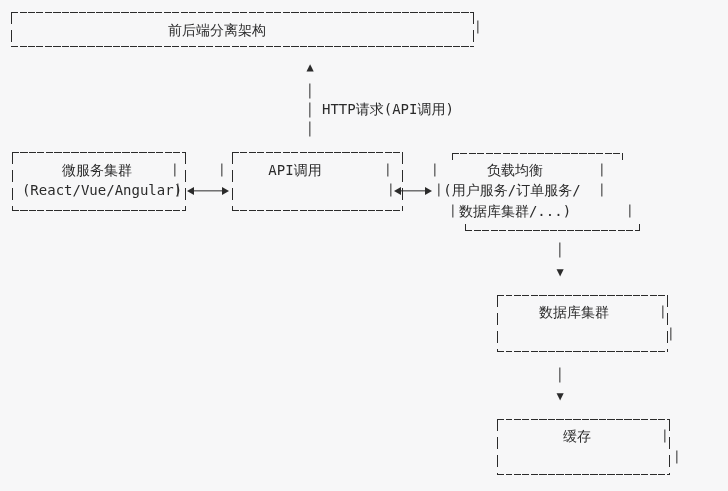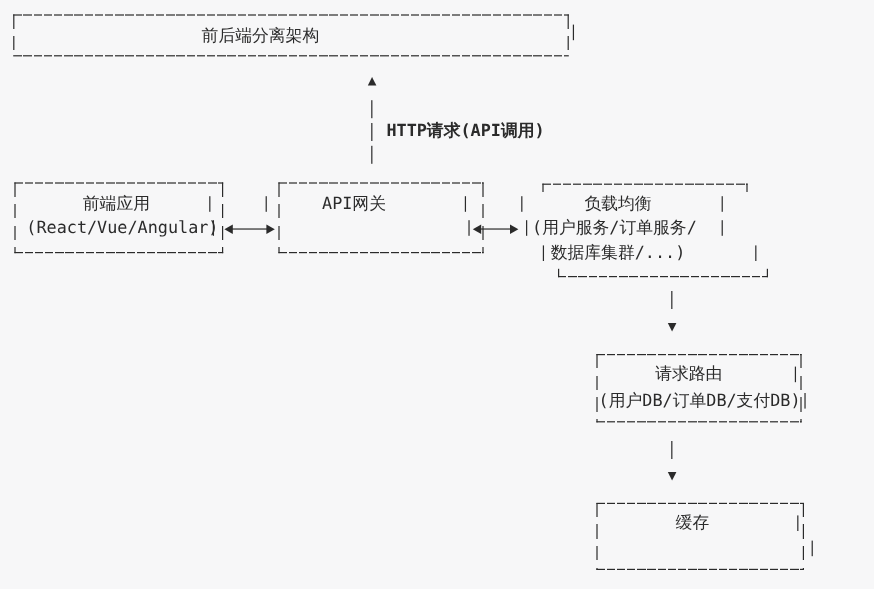--- a/index.html
+++ b/index.html
@@ -50,21 +50,21 @@
   }
   .pipe.tall { height: 15px; }
   
   .lbl {
     position: absolute;
     font-size: 14px;
     line-height: 1;
     white-space: nowrap;
     transform: translate(-50%, -50%);
   }
-  .lbl.left-anchor { transform: translate(0, -50%); font-weight: bold; }
+  .lbl.left-anchor { transform: translate(0, -50%); }
   
   .harrow { position: absolute; height: 9px; }
   .harrow .shaft {
     position: absolute; left: 4px; right: 4px; top: 50%;
     height: 1.3px; background: var(--ink); transform: translateY(-50%);
   }
   .harrow::before, .harrow::after {
     content: ""; position: absolute; top: 50%; transform: translateY(-50%);
     width: 0; height: 0; border-top: 4px solid transparent; border-bottom: 4px solid transparent;
   }
@@ -86,31 +86,31 @@
   <div class="lbl" style="left:217px; top:30px">前后端分离架构</div>
   <div class="pipe" style="left:478px; top:27px"></div>
 
   <div class="tri" style="left:310px; top:67px">▲</div>
   <div class="pipe tall" style="left:310px; top:91px"></div>
   <div class="pipe tall" style="left:310px; top:110px"></div>
   <div class="pipe tall" style="left:310px; top:129px"></div>
   <div class="lbl left-anchor" style="left:322px; top:109px">HTTP请求(API调用)</div>
 
   <div class="abox" style="left:12px; top:152px; width:174px; height:59px"></div>
-  <div class="lbl" style="left:97px; top:170px">前端应用</div>
+  <div class="lbl" style="left:97px; top:170px">微服务集群</div>
   <div class="lbl" style="left:102px; top:190px">(React/Vue/Angular)</div>
   <div class="pipe" style="left:175px; top:170px"></div>
   <div class="pipe" style="left:178px; top:190px"></div>
 
   <div class="harrow" style="left:187px; top:186.5px; width:42px">
       <span class="shaft"></span>
     </div>
 
   <div class="abox" style="left:232px; top:152px; width:171px; height:59px"></div>
-  <div class="lbl" style="left:295px; top:170px">API网关</div>
+  <div class="lbl" style="left:295px; top:170px">API调用</div>
   <div class="pipe" style="left:222px; top:170px"></div>
   <div class="pipe" style="left:388px; top:170px"></div>
   <div class="pipe" style="left:391px; top:190px"></div>
 
   <div class="harrow" style="left:394px; top:186.5px; width:38px">
       <span class="shaft"></span>
     </div>
 
   <div class="hdash tick-down" style="left:452px; top:153px; width:171px"></div>
   <div class="hdash tick-up" style="left:465px; top:230px; width:175px"></div>
@@ -121,22 +121,21 @@
   <div class="pipe" style="left:602px; top:190px"></div>
   <div class="pipe" style="left:630px; top:211px"></div>
   <div class="lbl" style="left:515px; top:170px">负载均衡</div>
   <div class="lbl" style="left:512px; top:190px">(用户服务/订单服务/</div>
   <div class="lbl" style="left:515px; top:211px">数据库集群/...)</div>
 
   <div class="pipe tall" style="left:560px; top:250px"></div>
   <div class="tri" style="left:560px; top:272px">▼</div>
 
   <div class="abox" style="left:497px; top:295px; width:171px; height:57px"></div>
-  <div class="lbl" style="left:574px; top:312px">请求路由</div>
-  <div class="lbl" style="left:583px; top:334px">(用户DB/订单DB/支付DB)</div>
+  <div class="lbl" style="left:574px; top:312px">数据库集群</div>
   <div class="pipe" style="left:663px; top:312px"></div>
   <div class="pipe" style="left:671px; top:334px"></div>
 
   <div class="pipe tall" style="left:560px; top:375px"></div>
   <div class="tri" style="left:560px; top:396px">▼</div>
 
   <div class="abox" style="left:497px; top:419px; width:173px; height:56px"></div>
   <div class="lbl" style="left:577px; top:436px">缓存</div>
   <div class="pipe" style="left:665px; top:436px"></div>
   <div class="pipe" style="left:677px; top:457px"></div>

